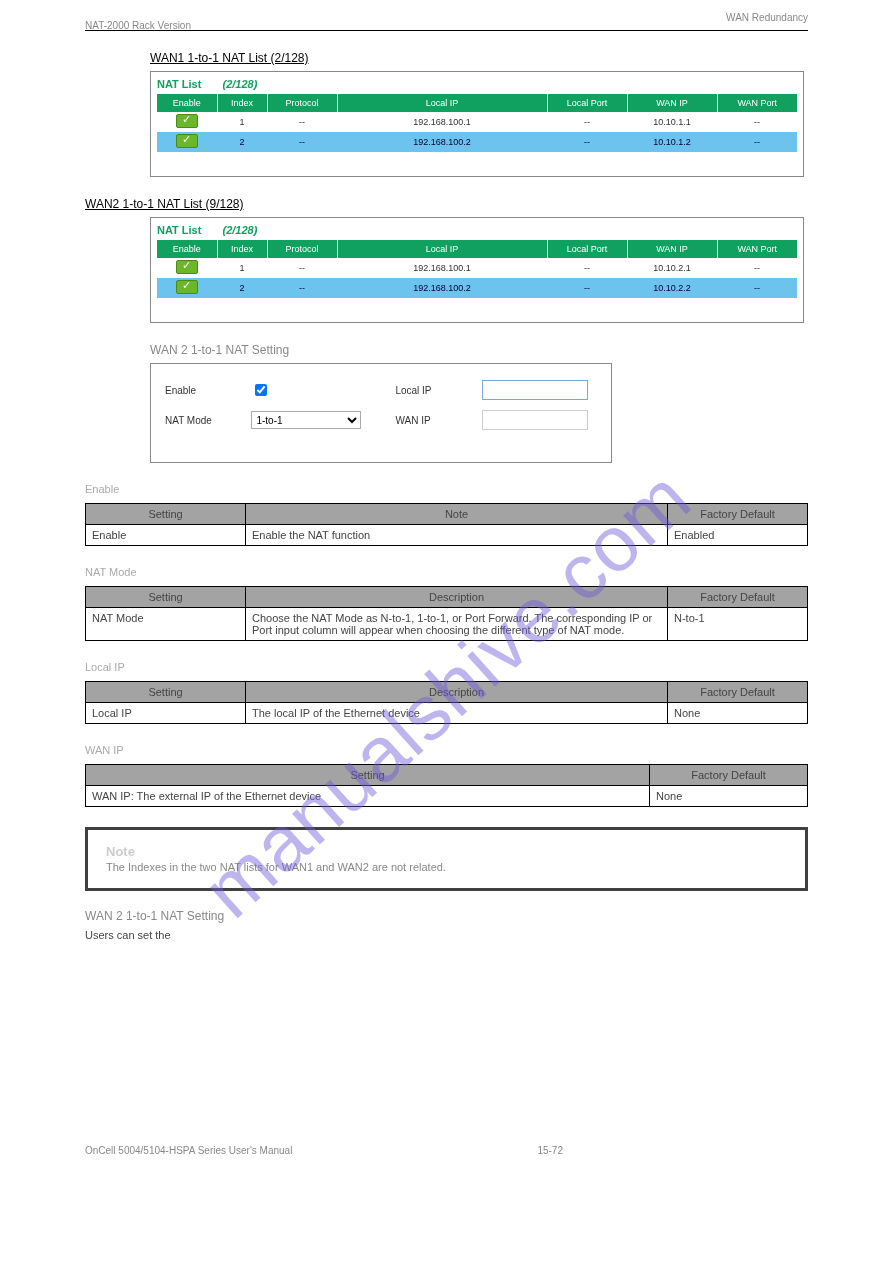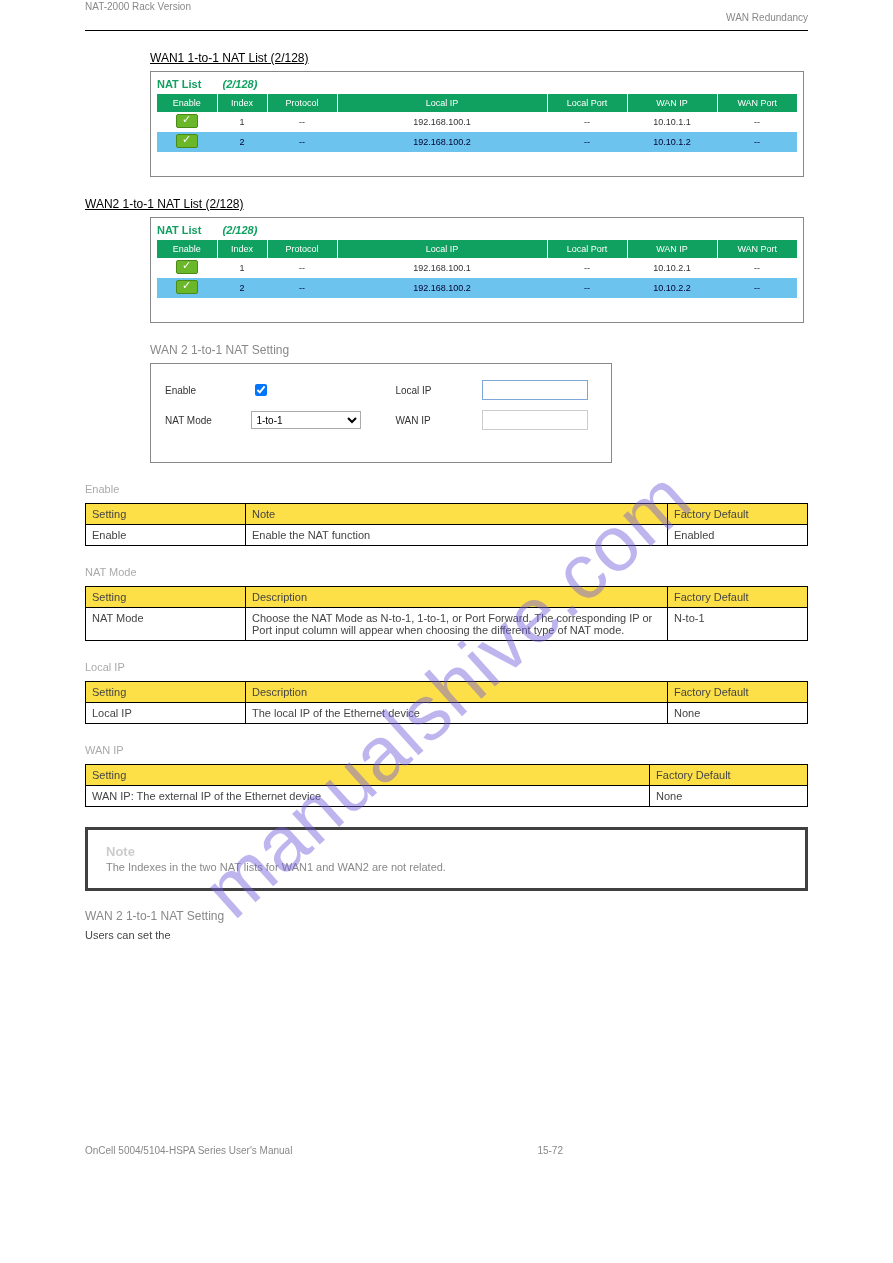--- a/index.html
+++ b/index.html
@@ -14,21 +14,21 @@
   .page {
     padding: 30px 85px 40px 85px;
     position: relative;
   }
   .top-rule {
     border-top: 1px solid #000;
     margin-bottom: 20px;
   }
   .header-left {
     position: absolute;
-    top: 1px;
+    top: 20px;
     left: 85px;
     font-size: 10px;
     color: #888;
   }
   .header-right {
     position: absolute;
     top: 12px;
     right: 85px;
     font-size: 10px;
     color: #888;
@@ -143,23 +143,23 @@
     table-layout: fixed;
   }
   .spec-table th, .spec-table td {
     border: 1px solid #000;
     padding: 4px 6px;
     font-size: 11px;
     color: #444;
     vertical-align: top;
   }
   .spec-table th {
-    background: #fde047;
+    background: #a3a3a3;
     font-weight: normal;
-    text-align: left;
+    text-align: center;
   }
   .col-s { width: 160px; }
   .col-v { width: auto; }
   .col-f { width: 140px; }
   .spec-table.two-col .col-s { width: 500px; }
   .spec-table.two-col .col-f { width: 140px; }
   
   .note-block {
     border: 3px solid #404040;
     padding: 14px 18px;
@@ -248,21 +248,21 @@
         <td>--</td>
         <td>192.168.100.2</td>
         <td>--</td>
         <td>10.10.1.2</td>
         <td>--</td>
       </tr>
     </tbody>
       </table>
   </div>
 
-  <div class="section-heading underline" style="margin-left:0">WAN2 1-to-1 NAT List (2/128)</div>
+  <div class="section-heading underline" style="margin-left:0">WAN2 1-to-1 NAT List (9/128)</div>
 
   <div class="natlist-outer">
     <div class="natlist-title">
       <span>NAT List</span>
       <span class="count">(2/128)</span>
     </div>
     <table class="nat-table">
       <colgroup>
           <col style="width:60px">
           <col style="width:50px">

